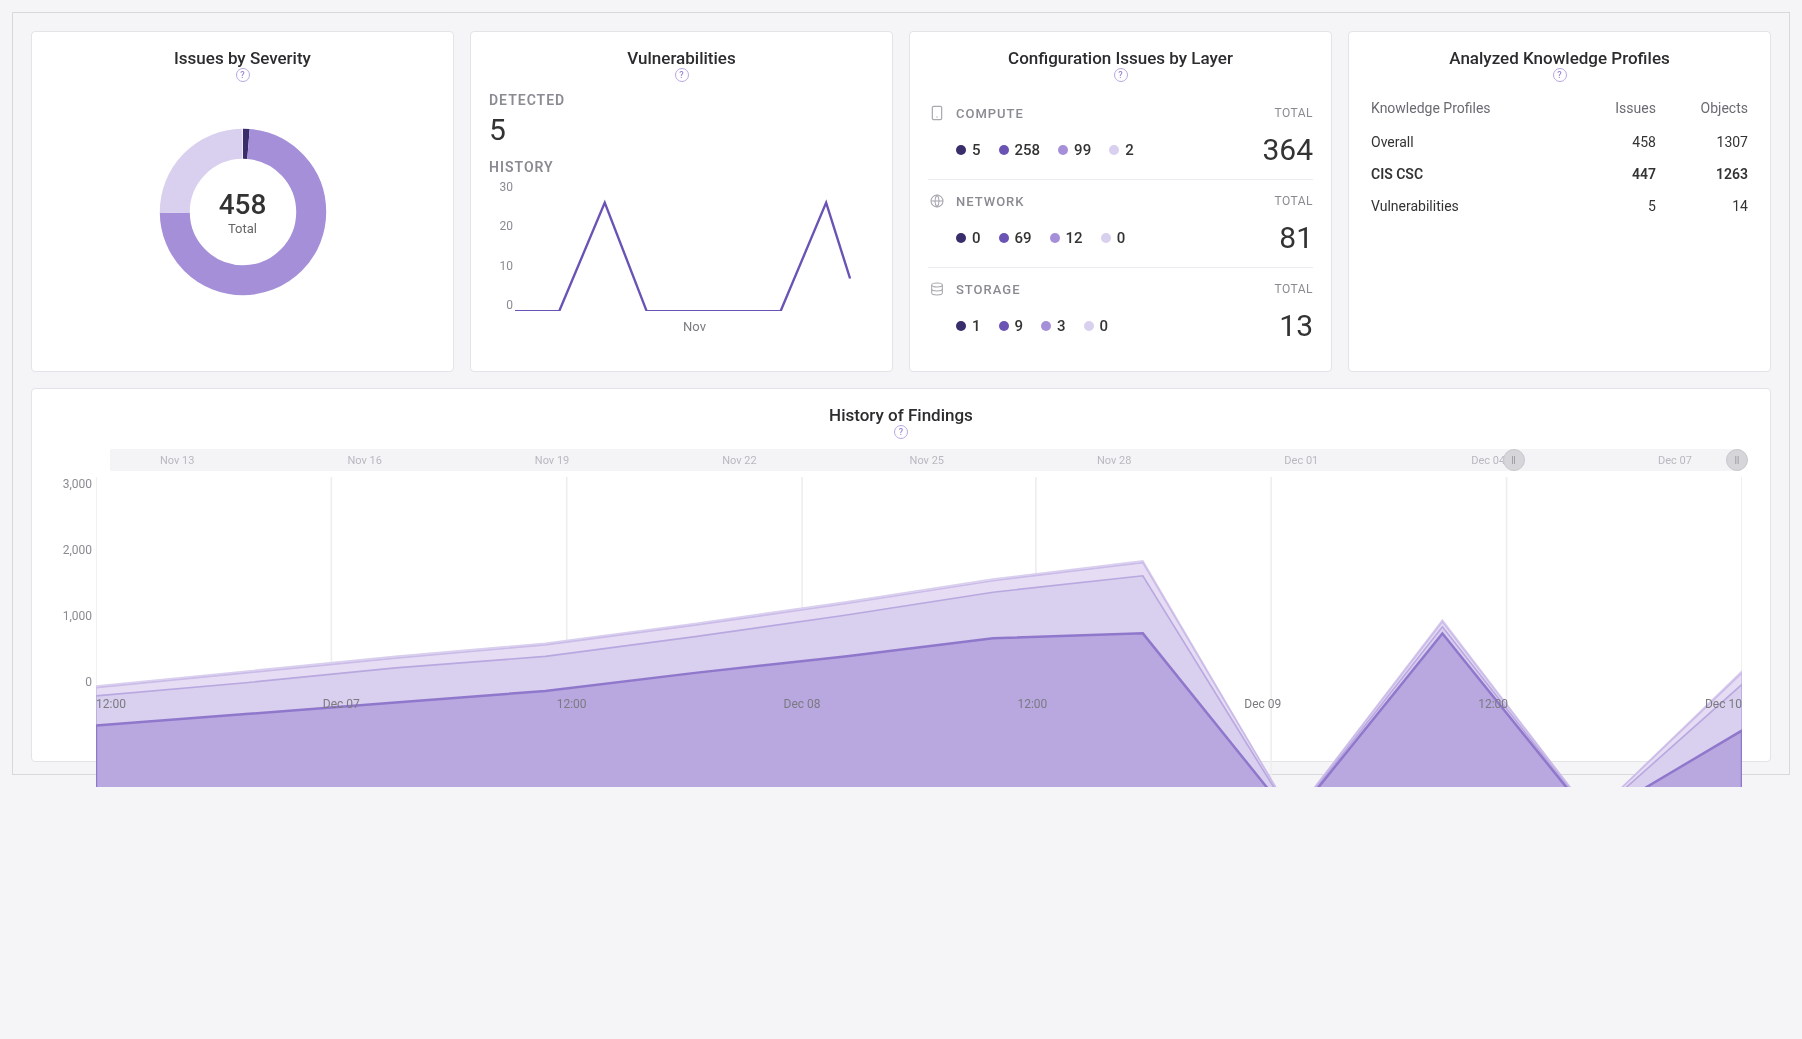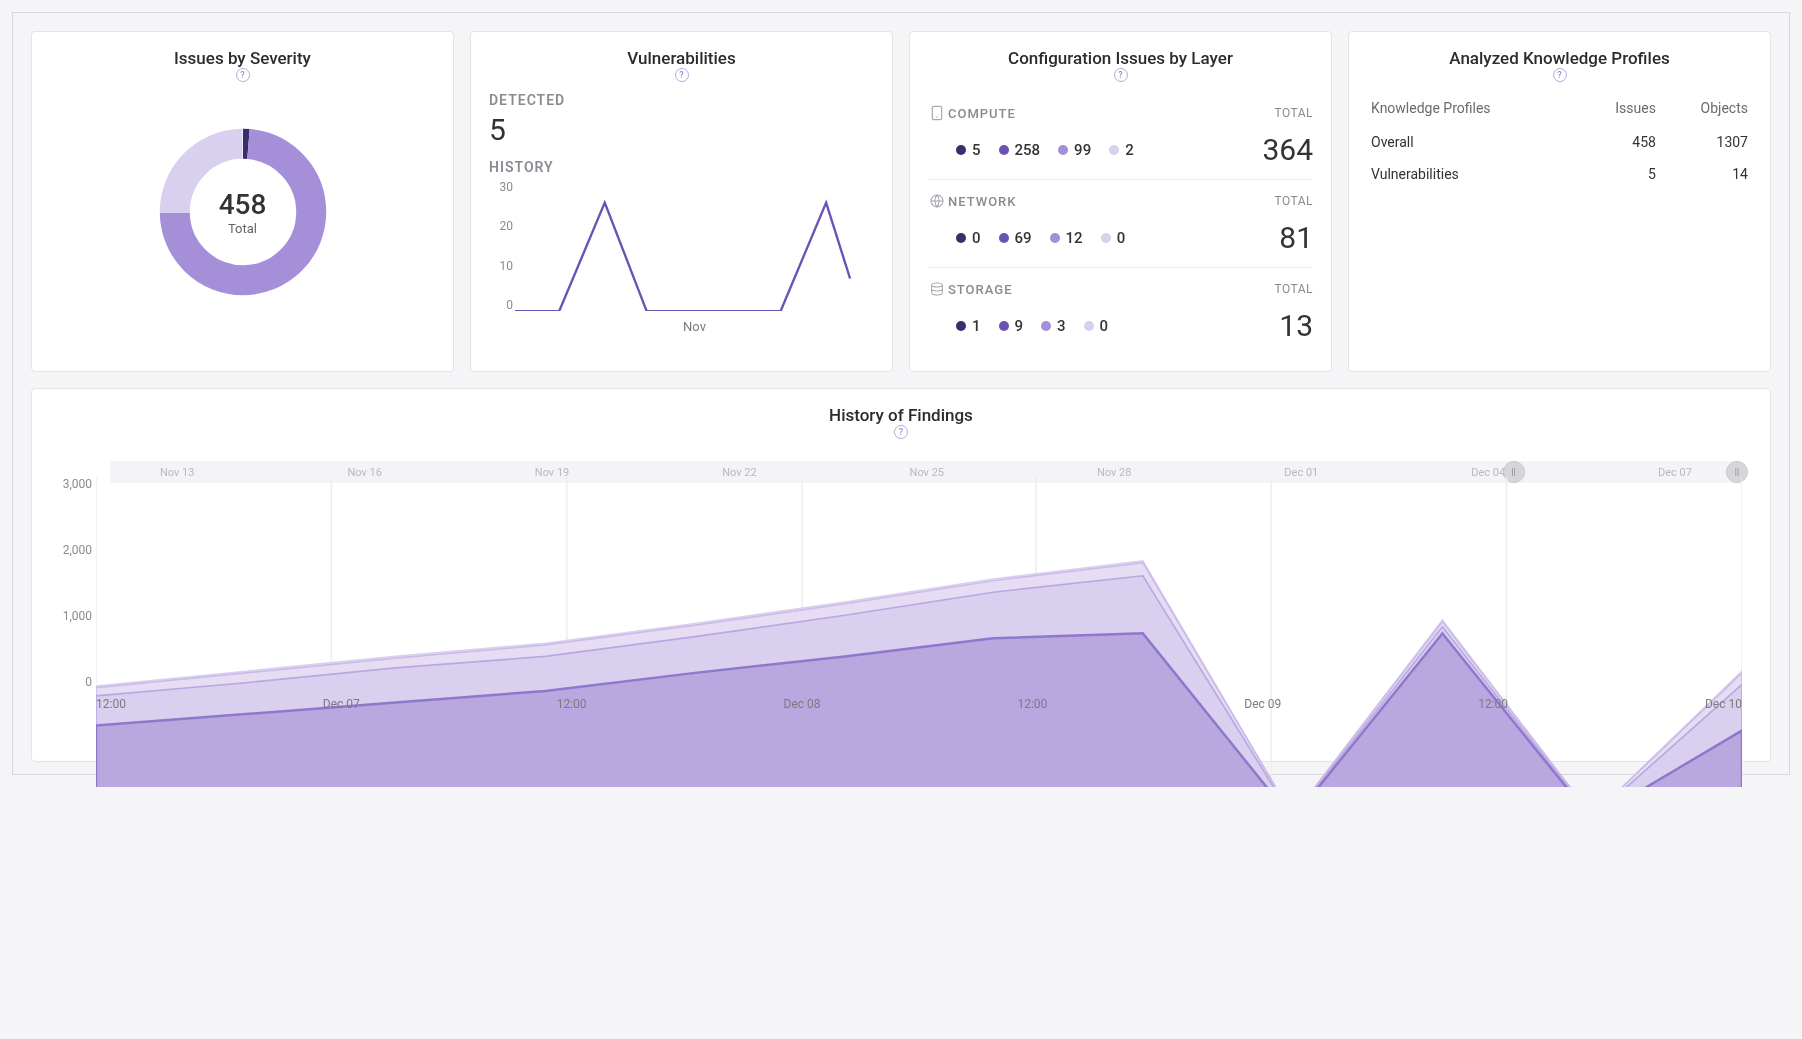--- a/index.html
+++ b/index.html
@@ -60,40 +60,40 @@
   .section-label { font-size:14px; letter-spacing:1px; color:#8a8a92; font-weight:600; margin-top:8px; margin-bottom:4px; }
   .big-num { font-size:30px; font-weight:400; color:#333; margin-bottom:12px; }
   .spark-wrap { position:relative; height:150px; margin-top:6px; padding-left:26px; }
   .spark-y { position:absolute; left:0; top:0; bottom:20px; width:24px; display:flex; flex-direction:column; justify-content:space-between; font-size:12px; color:#8a8a92; text-align:right; }
   .spark-y div { line-height:1; }
   .spark-svg { width:100%; height:130px; }
   .spark-x { text-align:center; font-size:13px; color:#7a7a80; margin-top:4px; }
   
   .layer-row { padding:12px 0; border-bottom:1px solid #ececf0; }
   .layer-row:last-child { border-bottom:none; }
-  .layer-head { display:flex; align-items:center; gap:2px; }
+  .layer-head { display:flex; align-items:center; gap:10px; }
   .layer-icon { width:18px; height:18px; color:#a8a8b0; display:inline-flex; align-items:center; justify-content:center; }
   .layer-name { font-size:13px; letter-spacing:1px; color:#8a8a92; font-weight:500; flex:1; }
   .layer-total-label { font-size:12px; color:#8a8a92; letter-spacing:0.5px; }
   .layer-body { display:flex; align-items:center; margin-top:10px; padding-left:28px; }
   .sev-list { display:flex; gap:18px; flex:1; }
   .sev-item { display:flex; align-items:center; gap:6px; font-size:15px; color:#333; font-weight:500; }
   .sev-dot { width:10px; height:10px; border-radius:50%; display:inline-block; }
   .layer-total { font-size:30px; font-weight:400; color:#333; min-width:50px; text-align:right; }
   
   .kp-table { width:100%; border-collapse:collapse; font-size:14px; }
   .kp-table th { text-align:left; font-weight:400; color:#6a6a72; padding:8px 4px 10px 4px; }
   .kp-table th.r, .kp-table td.r { text-align:right; }
   .kp-table td { padding:8px 4px; color:#333; }
   .kp-table tr.bold td { font-weight:600; }
   
   .hof-card { background:#fff; border:1px solid #e3e3e8; border-radius:4px; padding:16px 18px 10px 18px; }
   .hof-chart { position:relative; height:280px; margin-top:10px; padding-left:46px; }
   .hof-y { position:absolute; left:0; top:28px; bottom:40px; width:42px; display:flex; flex-direction:column; justify-content:space-between; font-size:12px; color:#8a8a92; text-align:right; }
-  .hof-scrub { position:absolute; left:60px; right:10px; top:12px; height:22px; background:#f4f4f6; border-radius:2px; display:flex; align-items:center; }
+  .hof-scrub { position:absolute; left:60px; right:10px; top:0; height:22px; background:#f4f4f6; border-radius:2px; display:flex; align-items:center; }
   .hof-scrub-labels { position:absolute; inset:0; display:flex; justify-content:space-between; align-items:center; padding:0 50px; font-size:11px; color:#b8b8c0; }
   .scrub-handle { width:22px; height:22px; border-radius:50%; background:#d5d5da; border:1px solid #c8c8ce; position:absolute; display:flex; align-items:center; justify-content:center; font-size:9px; color:#888; }
   .hof-svg { position:absolute; left:46px; right:10px; top:28px; bottom:40px; }
   .hof-x { position:absolute; left:46px; right:10px; bottom:18px; display:flex; justify-content:space-between; font-size:12px; color:#7a7a80; }
   .hof-legend { display:flex; gap:28px; justify-content:center; margin-top:6px; font-size:14px; color:#555; }
   .hof-legend .item { display:flex; align-items:center; gap:8px; }
   .hof-legend .sw { width:18px; height:14px; border-radius:2px; }
 </style>
 </head>
 <body>
@@ -272,20 +272,25 @@
             <th>Knowledge Profiles</th>
             <th class="r">Issues</th>
             <th class="r">Objects</th>
           </tr>
         </thead>
         <tbody>
           <tr>
             <td>Overall</td>
             <td class="r">458</td>
             <td class="r">1307</td>
+          </tr>
+          <tr class="bold">
+            <td>CIS CSC</td>
+            <td class="r">447</td>
+            <td class="r">1263</td>
           </tr>
           <tr>
             <td>Vulnerabilities</td>
             <td class="r">5</td>
             <td class="r">14</td>
           </tr>
         </tbody>
       </table>
     </div>
 

